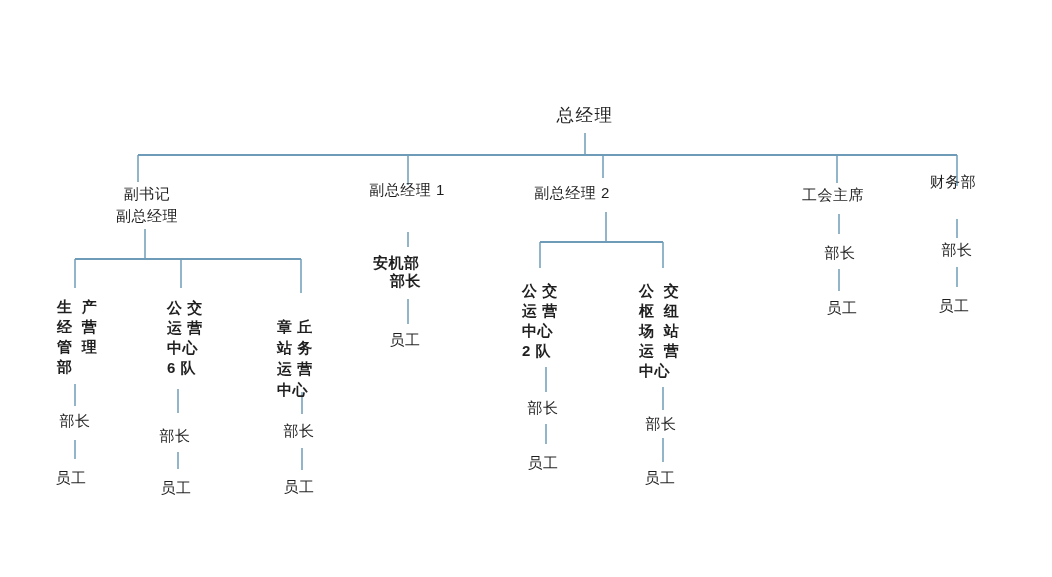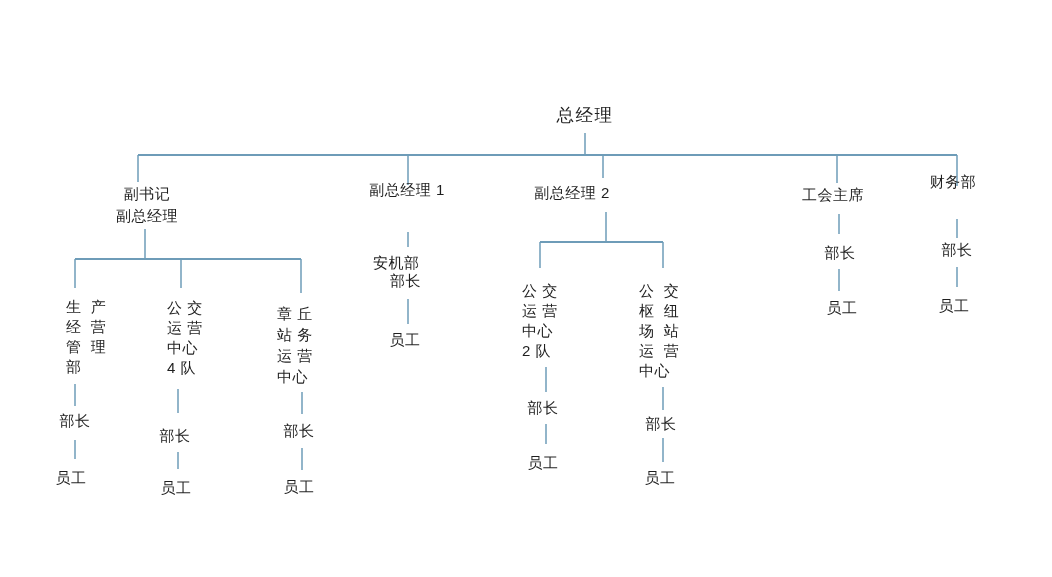--- a/index.html
+++ b/index.html
@@ -29,20 +29,21 @@
     line-height: 20px;
     white-space: pre;
     letter-spacing: 0.5px;
   }
   .org-node.center {
     transform: translateX(-50%);
     text-align: center;
   }
   .org-node.left {
     text-align: left;
+    font-weight: bold;
   }
   .org-node.root {
     font-size: 17.5px;
     line-height: 24px;
     letter-spacing: 1.5px;
   }
   .org-node .node-line {
     display: block;
   }
 </style>
@@ -84,27 +85,27 @@
       <line x1="957" y1="219" x2="957" y2="238" stroke="#6e9cb8" stroke-width="1.5"></line>
       <line x1="957" y1="267" x2="957" y2="287" stroke="#6e9cb8" stroke-width="1.5"></line>
     </svg>
   <div id="nodes">
       <div class="org-node center root" style="left: 585px; top: 103px;"><span class="node-line">总经理</span></div>
       <div class="org-node center" style="left: 147px; top: 183px; line-height: 22px;"><span class="node-line">副书记</span><span class="node-line">副总经理</span></div>
       <div class="org-node center" style="left: 407px; top: 180px;"><span class="node-line">副总经理 1</span></div>
       <div class="org-node center" style="left: 572px; top: 183px;"><span class="node-line">副总经理 2</span></div>
       <div class="org-node center" style="left: 833px; top: 185px;"><span class="node-line">工会主席</span></div>
       <div class="org-node center" style="left: 953px; top: 172px;"><span class="node-line">财务部</span></div>
-      <div class="org-node left" style="left: 66px; top: 297px;"><span class="node-line">生  产</span><span class="node-line">经  营</span><span class="node-line">管  理</span><span class="node-line">部</span></div>
+      <div class="org-node left" style="left: 57px; top: 297px;"><span class="node-line">生  产</span><span class="node-line">经  营</span><span class="node-line">管  理</span><span class="node-line">部</span></div>
       <div class="org-node center" style="left: 75px; top: 411px;"><span class="node-line">部长</span></div>
       <div class="org-node center" style="left: 71px; top: 468px;"><span class="node-line">员工</span></div>
-      <div class="org-node left" style="left: 167px; top: 298px;"><span class="node-line">公 交</span><span class="node-line">运 营</span><span class="node-line">中心</span><span class="node-line">4 队</span></div>
+      <div class="org-node left" style="left: 167px; top: 298px;"><span class="node-line">公 交</span><span class="node-line">运 营</span><span class="node-line">中心</span><span class="node-line">6 队</span></div>
       <div class="org-node center" style="left: 175px; top: 426px;"><span class="node-line">部长</span></div>
       <div class="org-node center" style="left: 176px; top: 478px;"><span class="node-line">员工</span></div>
-      <div class="org-node left" style="left: 277px; top: 303px; line-height: 21px;"><span class="node-line">章 丘</span><span class="node-line">站 务</span><span class="node-line">运 营</span><span class="node-line">中心</span></div>
+      <div class="org-node left" style="left: 277px; top: 316px; line-height: 21px;"><span class="node-line">章 丘</span><span class="node-line">站 务</span><span class="node-line">运 营</span><span class="node-line">中心</span></div>
       <div class="org-node center" style="left: 299px; top: 421px;"><span class="node-line">部长</span></div>
       <div class="org-node center" style="left: 299px; top: 477px;"><span class="node-line">员工</span></div>
       <div class="org-node left" style="left: 373px; top: 253px;"><span class="node-line">安机部</span></div>
       <div class="org-node left" style="left: 390px; top: 271px;"><span class="node-line">部长</span></div>
       <div class="org-node center" style="left: 405px; top: 330px;"><span class="node-line">员工</span></div>
       <div class="org-node left" style="left: 522px; top: 281px;"><span class="node-line">公 交</span><span class="node-line">运 营</span><span class="node-line">中心</span><span class="node-line">2 队</span></div>
       <div class="org-node center" style="left: 543px; top: 398px;"><span class="node-line">部长</span></div>
       <div class="org-node center" style="left: 543px; top: 453px;"><span class="node-line">员工</span></div>
       <div class="org-node left" style="left: 639px; top: 281px;"><span class="node-line">公  交</span><span class="node-line">枢  纽</span><span class="node-line">场  站</span><span class="node-line">运  营</span><span class="node-line">中心</span></div>
       <div class="org-node center" style="left: 661px; top: 414px;"><span class="node-line">部长</span></div>

